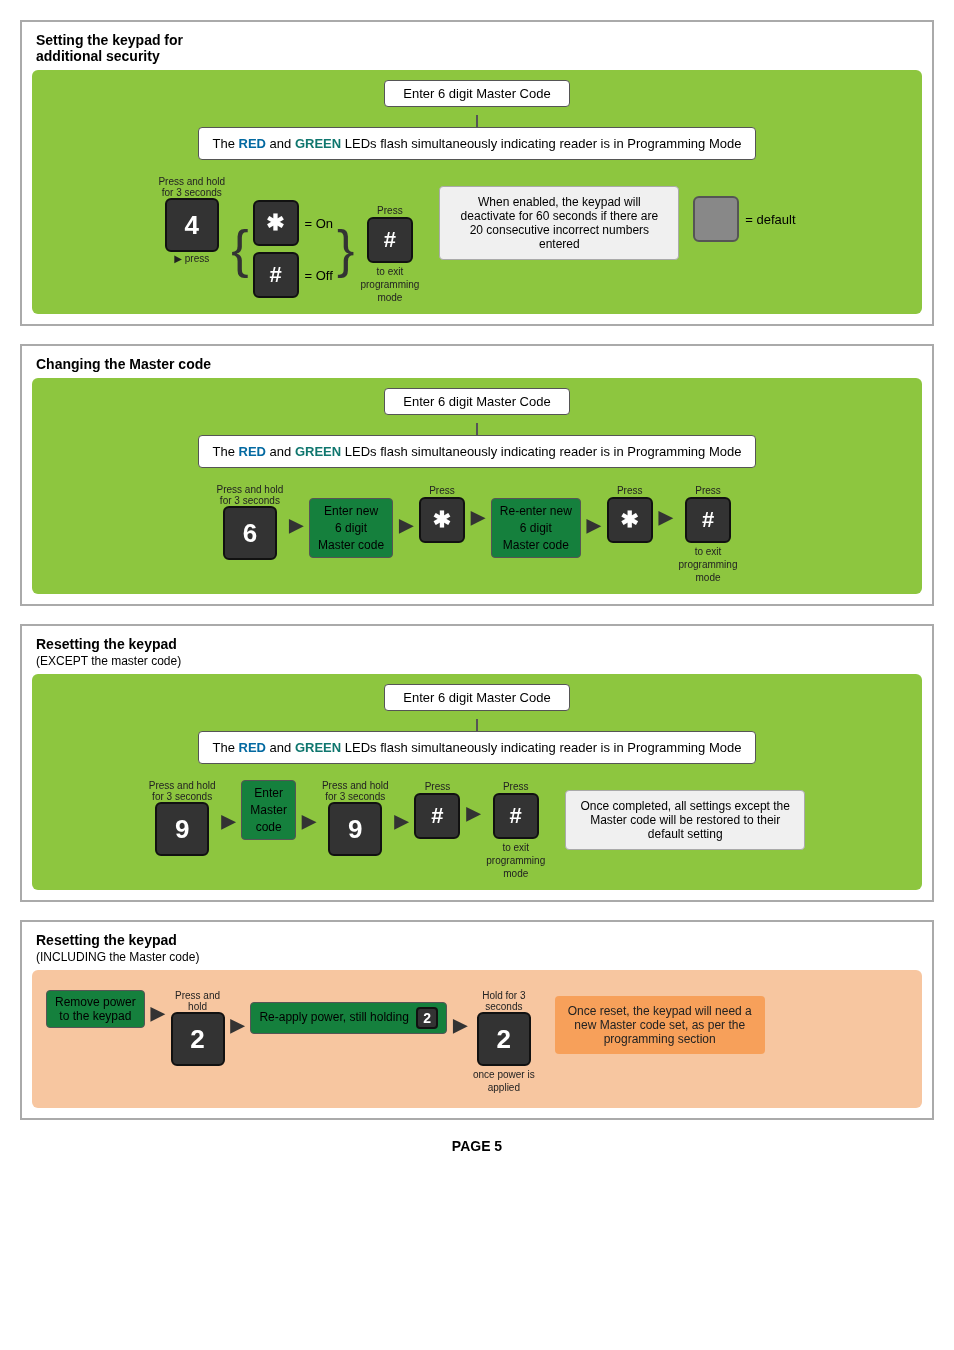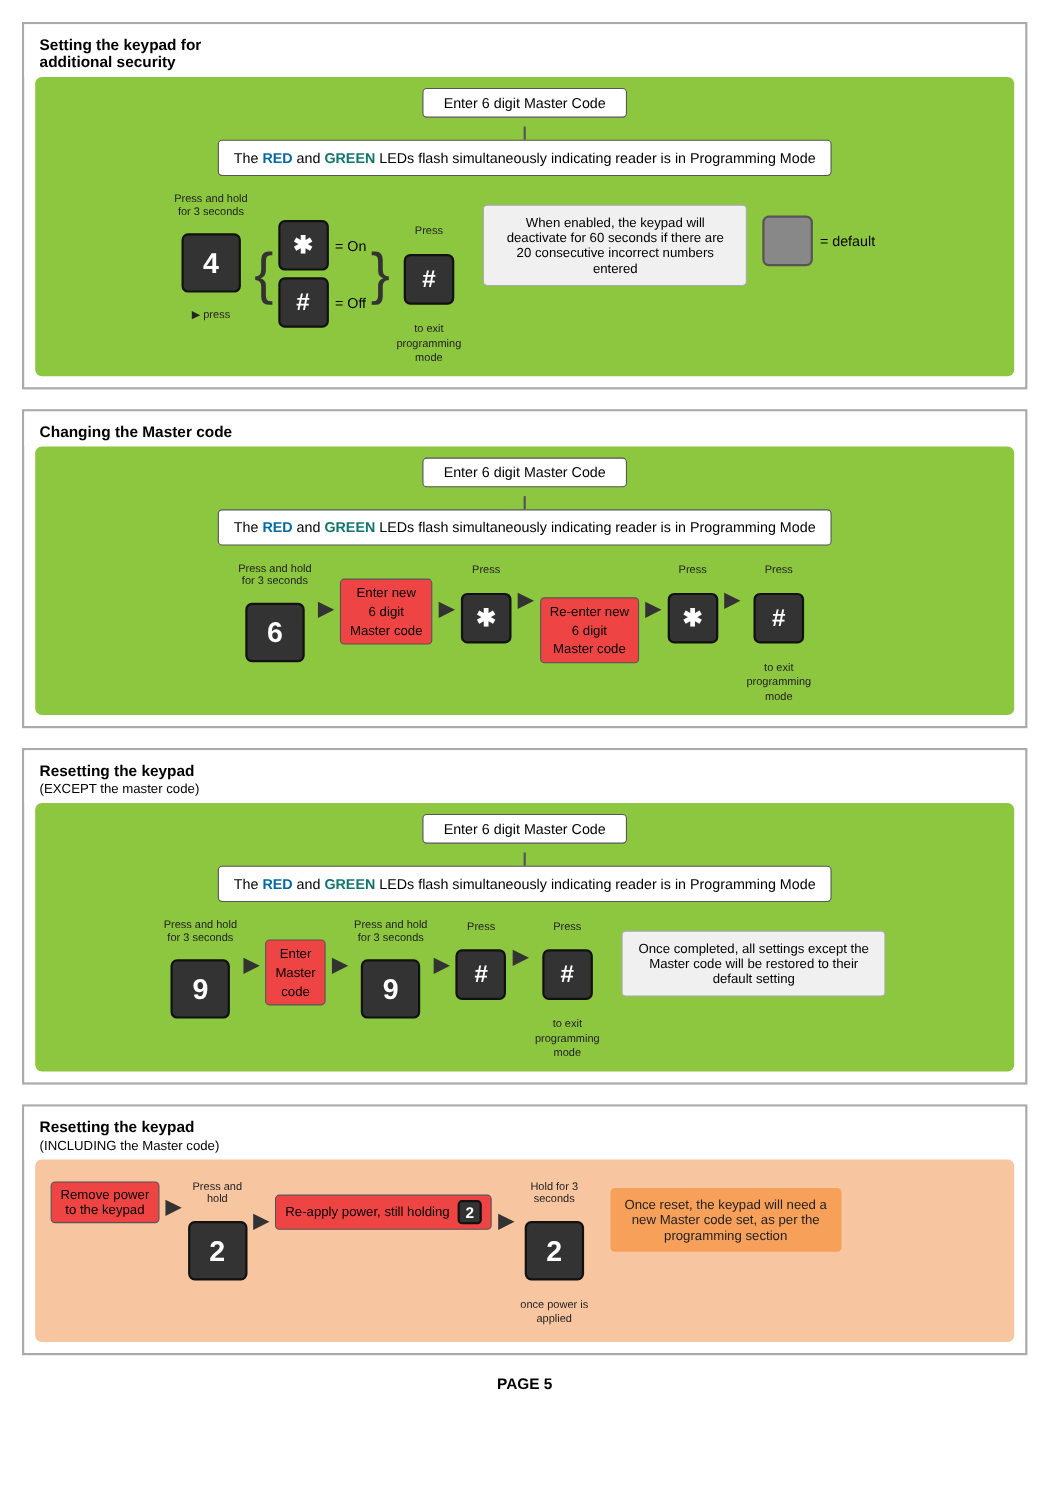--- a/index.html
+++ b/index.html
@@ -112,33 +112,33 @@
     }
 
     .label-small {
       font-size: 10px;
       color: #222;
       text-align: center;
       line-height: 1.3;
     }
 
     .label-box {
-      background: #ef4444;
+      background: #15803d;
       border: 1.5px solid #555;
       border-radius: 4px;
       padding: 4px 8px;
       font-size: 12px;
       text-align: center;
     }
 
     .flow-item {
       display: flex;
       flex-direction: column;
       align-items: center;
-      gap: 14px;
+      gap: 0;
     }
 
     .press-hold-label {
       font-size: 10px;
       color: #222;
       text-align: center;
     }
 
     .description-box {
       background: #f0f0f0;
@@ -314,21 +314,21 @@
         <div class="arrow" style="margin-top:30px;">▶</div>
 
         <div class="flow-item">
           <div class="label-small">Press</div>
           <div class="key-btn key-btn-star">✱</div>
         </div>
 
         <div class="arrow" style="margin-top:22px;">▶</div>
 
         <div class="flow-item" style="margin-top:14px;">
-          <div class="label-box" style="white-space:pre-line; font-size:12px; line-height:1.4;margin-top:17px;">Re-enter new
+          <div class="label-box" style="white-space:pre-line; font-size:12px; line-height:1.4;">Re-enter new
 6 digit
 Master code</div>
         </div>
 
         <div class="arrow" style="margin-top:30px;">▶</div>
 
         <div class="flow-item">
           <div class="label-small">Press</div>
           <div class="key-btn key-btn-star">✱</div>
         </div>
@@ -365,21 +365,21 @@
       <div class="flow-row" style="align-items:flex-start; padding: 0 10px; margin-top:6px;">
 
         <div class="flow-item">
           <div class="press-hold-label" style="white-space:pre-line;">Press and hold
 for 3 seconds</div>
           <div class="key-btn key-btn-lg">9</div>
         </div>
 
         <div class="arrow" style="margin-top:30px;">▶</div>
 
-        <div class="flow-item" style="margin-top:18px;">
+        <div class="flow-item" style="">
           <div class="label-box" style="white-space:pre-line; font-size:12px; line-height:1.4;">Enter
 Master
 code</div>
         </div>
 
         <div class="arrow" style="margin-top:30px;">▶</div>
 
         <div class="flow-item">
           <div class="press-hold-label" style="white-space:pre-line;">Press and hold
 for 3 seconds</div>

